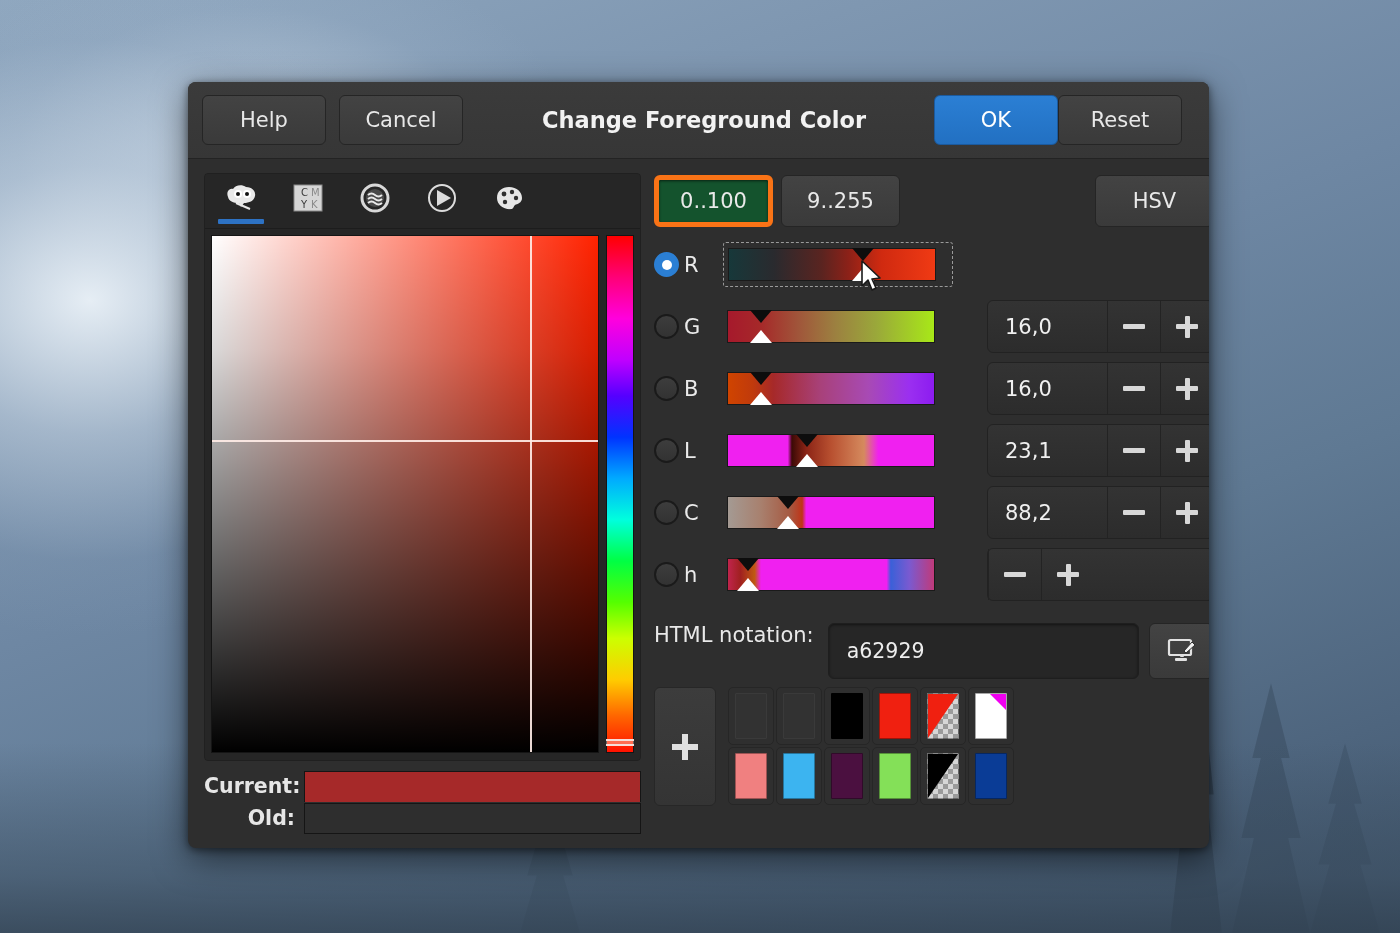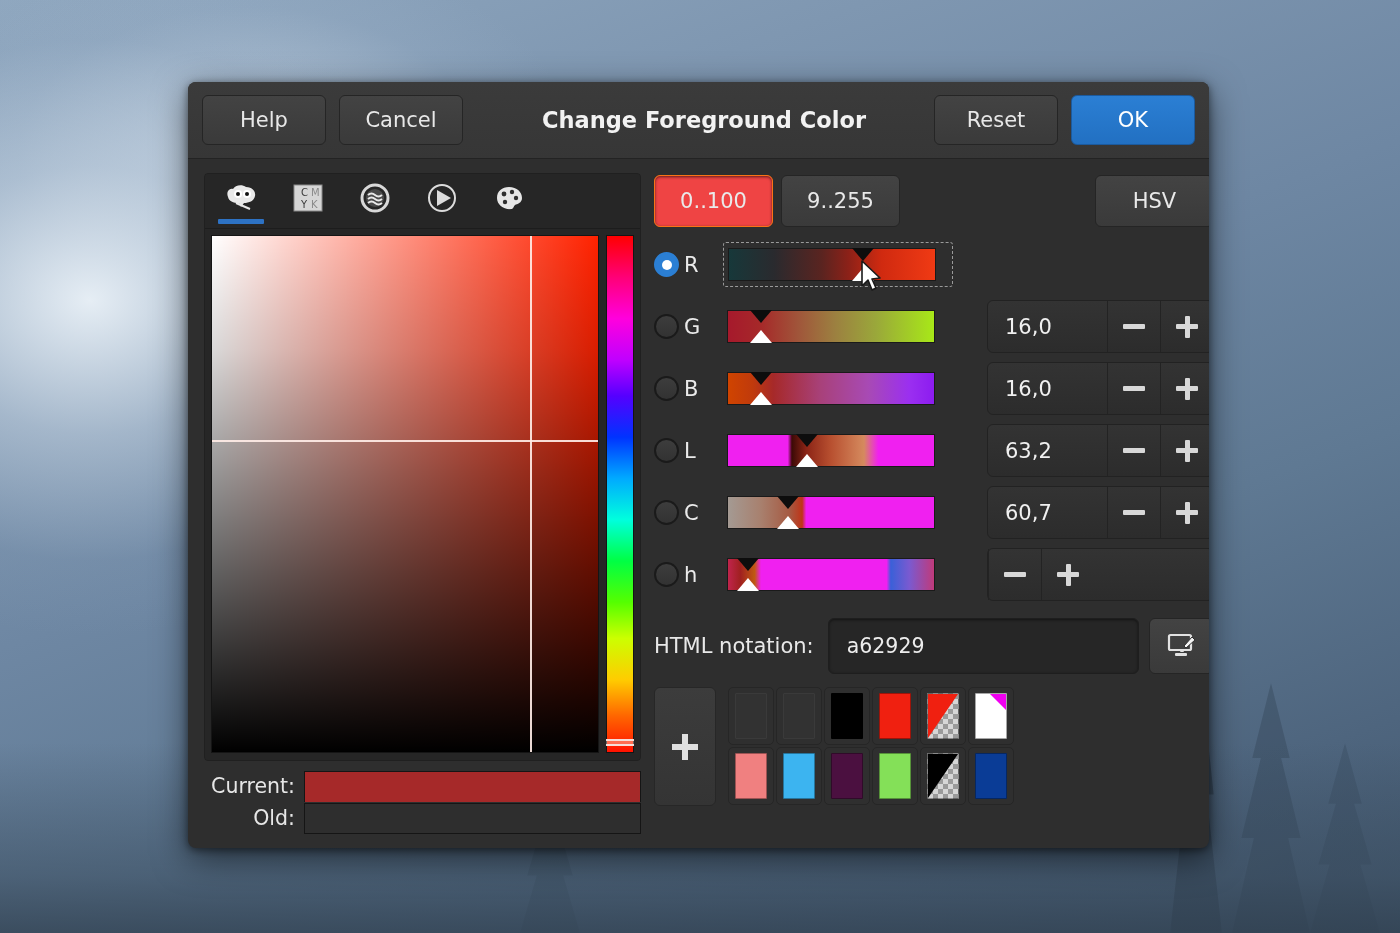--- a/index.html
+++ b/index.html
@@ -170,21 +170,21 @@
     flex: none;
   }
   .hue-marker {
     position: absolute; left: -1px; right: -1px;
     height: 7px;
     border-top: 2px solid #f5ded8;
     border-bottom: 2px solid #f5ded8;
     background: rgba(255,240,235,0.35);
   }
 
-  .preview-rows { margin-top: 9px; flex: none; }
+  .preview-rows { margin-top: 9px; flex: none; font-weight: bold; }
   .preview-row { display: flex; align-items: center; height: 32px; }
   .preview-label {
     width: 100px;
     text-align: right;
     color: #e6e6e6;
     font-size: 20.5px;
     padding-right: 9px;
   }
   .preview-swatch {
     flex: 1 1 auto;
@@ -211,22 +211,22 @@
     font-size: 21px;
     display: flex; align-items: center; justify-content: center;
     cursor: pointer;
     flex: none;
   }
   .mode-btn.raised {
     background: linear-gradient(to bottom, #434343, #3a3a3a);
     border: 1px solid #252525;
   }
   .mode-btn.active {
-    background: #ef4444;
-    border: 1px solid #f97316;
+    background: #14532d;
+    border: 5px solid #f97316;
     box-shadow: inset 0 1px 3px rgba(0,0,0,0.6);
   }
   .mode-gap-sm { width: 8px; flex: none; }
   .mode-gap-grow { flex: 1 1 auto; }
 
   .channels { display: flex; flex-direction: column; gap: 9px; flex: none; }
 
   .chan-row { display: flex; align-items: center; height: 53px; }
 
   .radio {
@@ -322,21 +322,21 @@
   }
   .spin-btn .glyph-v {
     position: absolute;
     width: 5px; height: 22px;
     background: #d8d8d8;
     border-radius: 1px;
   }
 
   
   .html-row {
-    display: flex; align-items: center;
+    display: flex; align-items: flex-start;
     margin-top: 22px;
     height: 46px;
     flex: none;
   }
   .html-label { color: #e8e8e8; font-size: 21px; margin-right: 14px; white-space: nowrap; }
   .html-input {
     flex: 1 1 auto;
     height: 56px;
     background: #262626;
     border: 1px solid #1e1e1e;
@@ -434,22 +434,22 @@
 <div class="tree tree-b"></div>
 <div class="tree tree-d"></div>
 <div class="haze-bottom"></div>
 
 <div id="dialog">
 
   <div class="headerbar">
     <div class="hdr-btn">Help</div>
     <div class="hdr-btn">Cancel</div>
     <div class="hdr-spacer"></div>
+    <div class="hdr-btn ok">OK</div>
     <div class="hdr-btn">Reset</div>
-    <div class="hdr-btn ok">OK</div>
     <div class="hdr-title">Change Foreground Color</div>
   </div>
 
   <div class="body">
 
     <div class="left-col">
 
       <div class="notebook">
 
         <div class="tabs">
@@ -600,42 +600,42 @@
             <div class="radio"></div>
             <div class="chan-label">L</div>
             <div class="slider-wrap">
               <div class="slider">
                 <div class="grad" style="background: linear-gradient(to right, rgb(240, 32, 240) 0%, rgb(240, 32, 240) 29%, rgb(59, 10, 6) 31%, rgb(140, 36, 22) 38%, rgb(184, 80, 48) 50%, rgb(213, 138, 94) 66%, rgb(240, 32, 240) 73%, rgb(240, 32, 240) 100%);"></div>
                 <div class="mark-top" style="left: 38.3%;"></div>
                 <div class="mark-bot" style="left: 38.3%;"></div>
               </div>
             </div>
             <div class="spin">
-              <div class="spin-val">63,2</div>
+              <div class="spin-val">23,1</div>
               <div class="spin-btn">
                 <span class="glyph-h"></span>
               </div>
               <div class="spin-btn">
                 <span class="glyph-h"></span>
                 <span class="glyph-v"></span>
               </div>
             </div>
           </div>
           <div class="chan-row">
             <div class="radio"></div>
             <div class="chan-label">C</div>
             <div class="slider-wrap">
               <div class="slider">
                 <div class="grad" style="background: linear-gradient(to right, rgb(164, 154, 147) 0%, rgb(168, 128, 110) 16%, rgb(166, 90, 66) 30%, rgb(192, 52, 24) 36%, rgb(240, 32, 240) 38%, rgb(240, 32, 240) 100%);"></div>
                 <div class="mark-top" style="left: 29%;"></div>
                 <div class="mark-bot" style="left: 29%;"></div>
               </div>
             </div>
             <div class="spin">
-              <div class="spin-val">60,7</div>
+              <div class="spin-val">88,2</div>
               <div class="spin-btn">
                 <span class="glyph-h"></span>
               </div>
               <div class="spin-btn">
                 <span class="glyph-h"></span>
                 <span class="glyph-v"></span>
               </div>
             </div>
           </div>
           <div class="chan-row">

